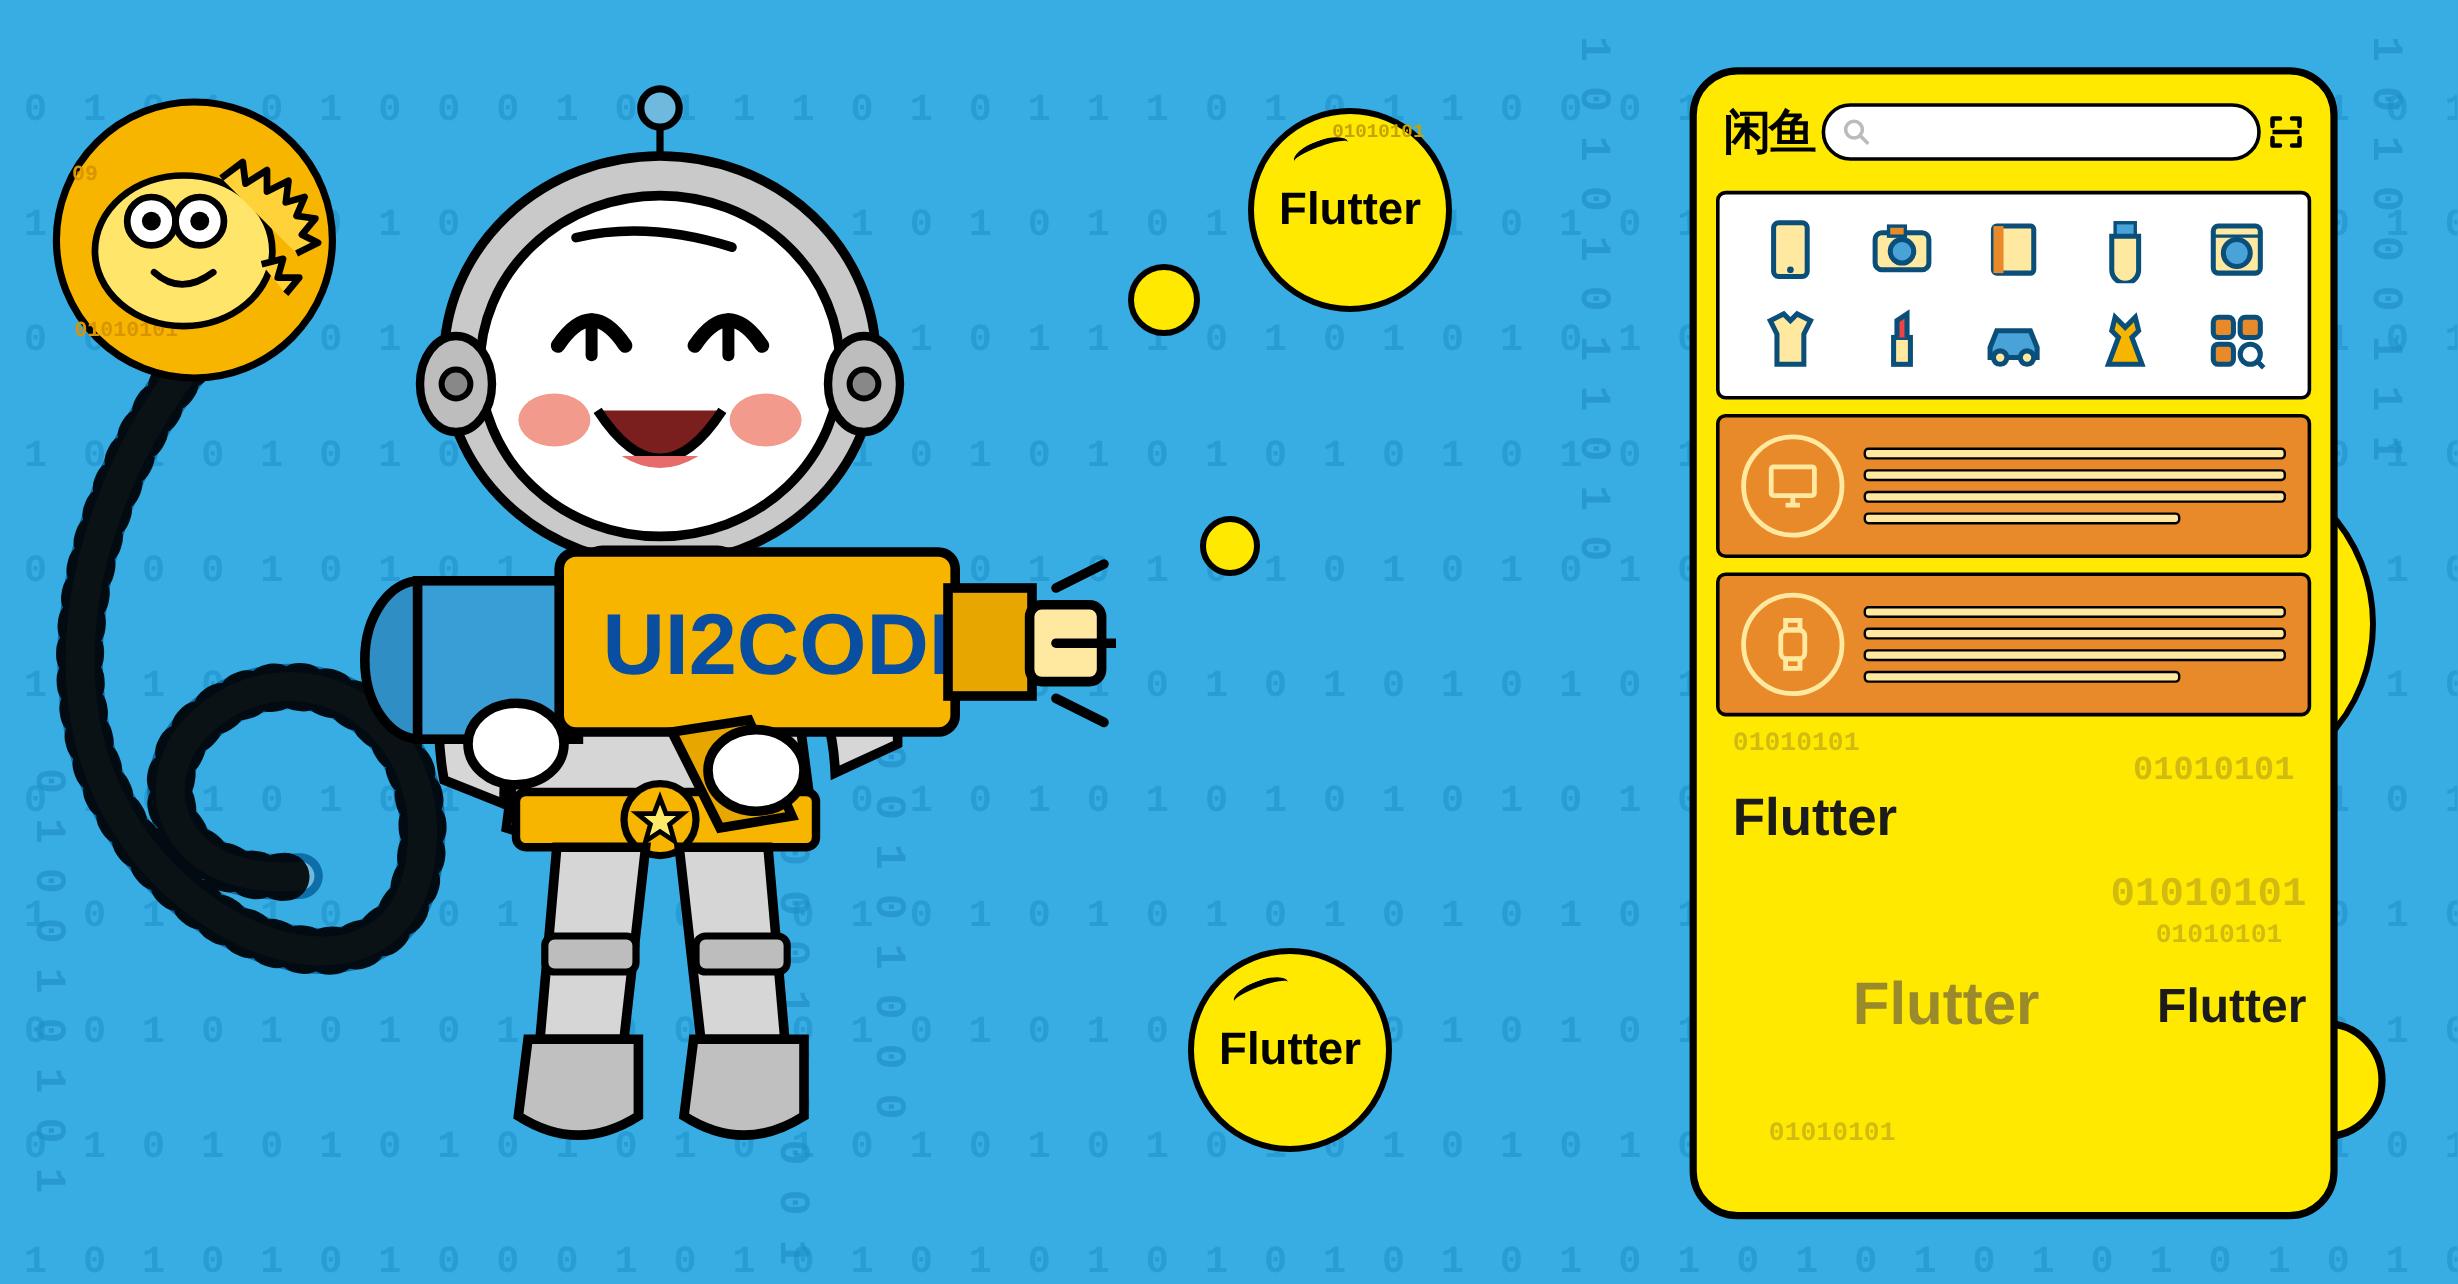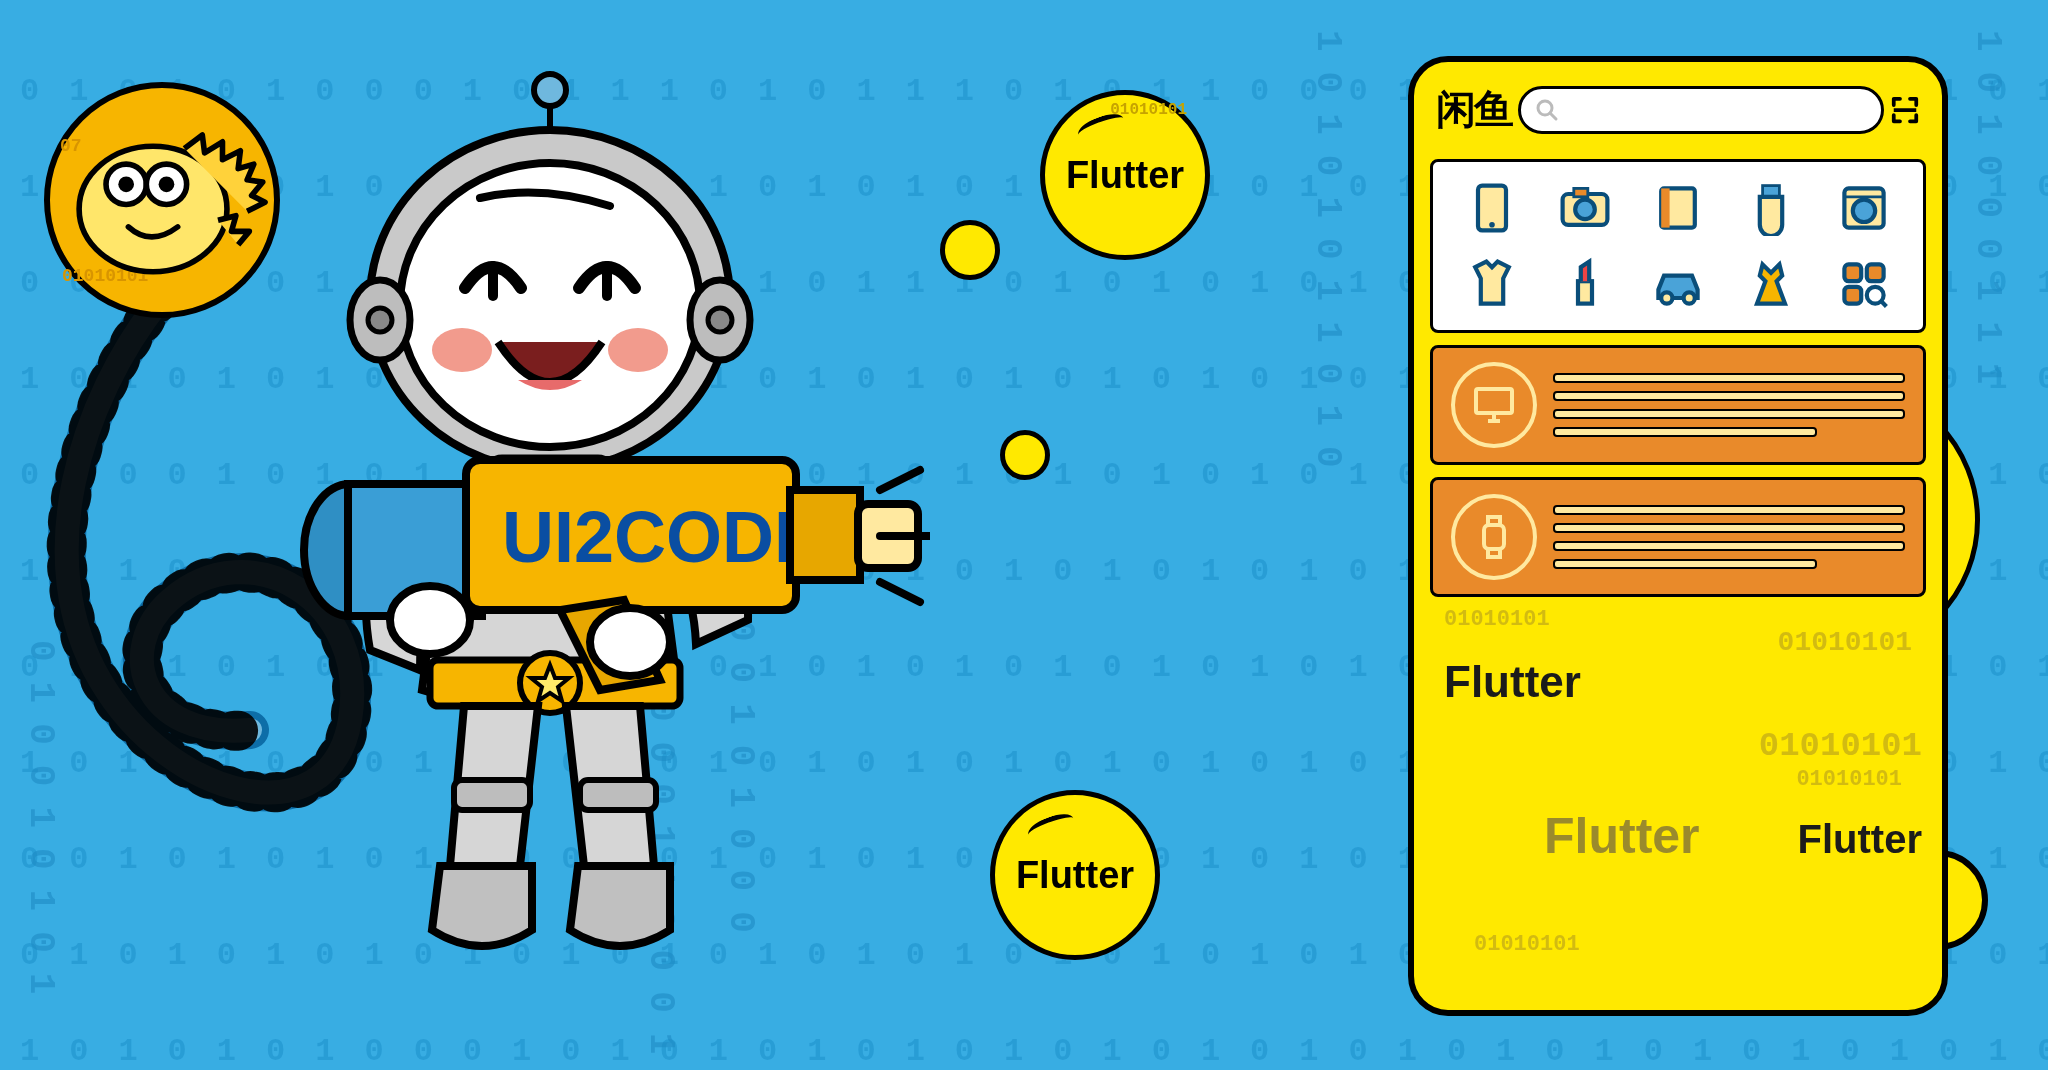--- a/index.html
+++ b/index.html
@@ -220,21 +220,21 @@
 <div class="vert-digit" style="right:40px;top:30px;">101000111</div>
 <div class="vert-digit" style="right:700px;top:30px;">10101011010</div>
 
 <svg class="hose" viewBox="0 0 420 720">
   <path d="M140 0 C 60 100, 10 260, 80 380 C 150 500, 310 540, 330 420 C 350 300, 230 230, 150 300 C 95 348, 120 440, 230 430" fill="none" stroke="#0d6ea8" stroke-width="38" stroke-linecap="round"></path>
   <path d="M140 0 C 60 100, 10 260, 80 380 C 150 500, 310 540, 330 420 C 350 300, 230 230, 150 300 C 95 348, 120 440, 230 430" fill="none" stroke="#6fb8de" stroke-width="24" stroke-linecap="round"></path>
   <path d="M140 0 C 60 100, 10 260, 80 380 C 150 500, 310 540, 330 420 C 350 300, 230 230, 150 300 C 95 348, 120 440, 230 430" fill="none" stroke="#000" stroke-width="40" stroke-linecap="round" stroke-dasharray="4 20" opacity="0.9"></path>
 </svg>
 
 <div class="fish-balloon">
-  <span class="fish-code" style="left:10px;top:48px;">07</span>
+  <span class="fish-code" style="left:10px;top:48px;">09</span>
   <span class="fish-code" style="left:12px;bottom:26px;">01010101</span>
   <svg viewBox="0 0 200 200" width="100%" height="100%" style="position:absolute;inset:0;">
 
     <ellipse cx="92" cy="108" rx="66" ry="56" fill="#ffe66a" stroke="#000" stroke-width="5"></ellipse>
 
     <path d="M120 54 l16 -12 l2 16 l16 -10 l0 16 l16 -8 l-2 16 l14 -4 l-6 14 l14 2 l-10 12 l12 6 l-16 8" fill="#ffd23a" stroke="#000" stroke-width="5" stroke-linejoin="round"></path>
 
     <path d="M150 118 l16 -4 l-4 14 l16 0 l-10 12" fill="#ffd23a" stroke="#000" stroke-width="5" stroke-linejoin="round"></path>
 
     <circle cx="68" cy="86" r="18" fill="#fff" stroke="#000" stroke-width="5"></circle>

